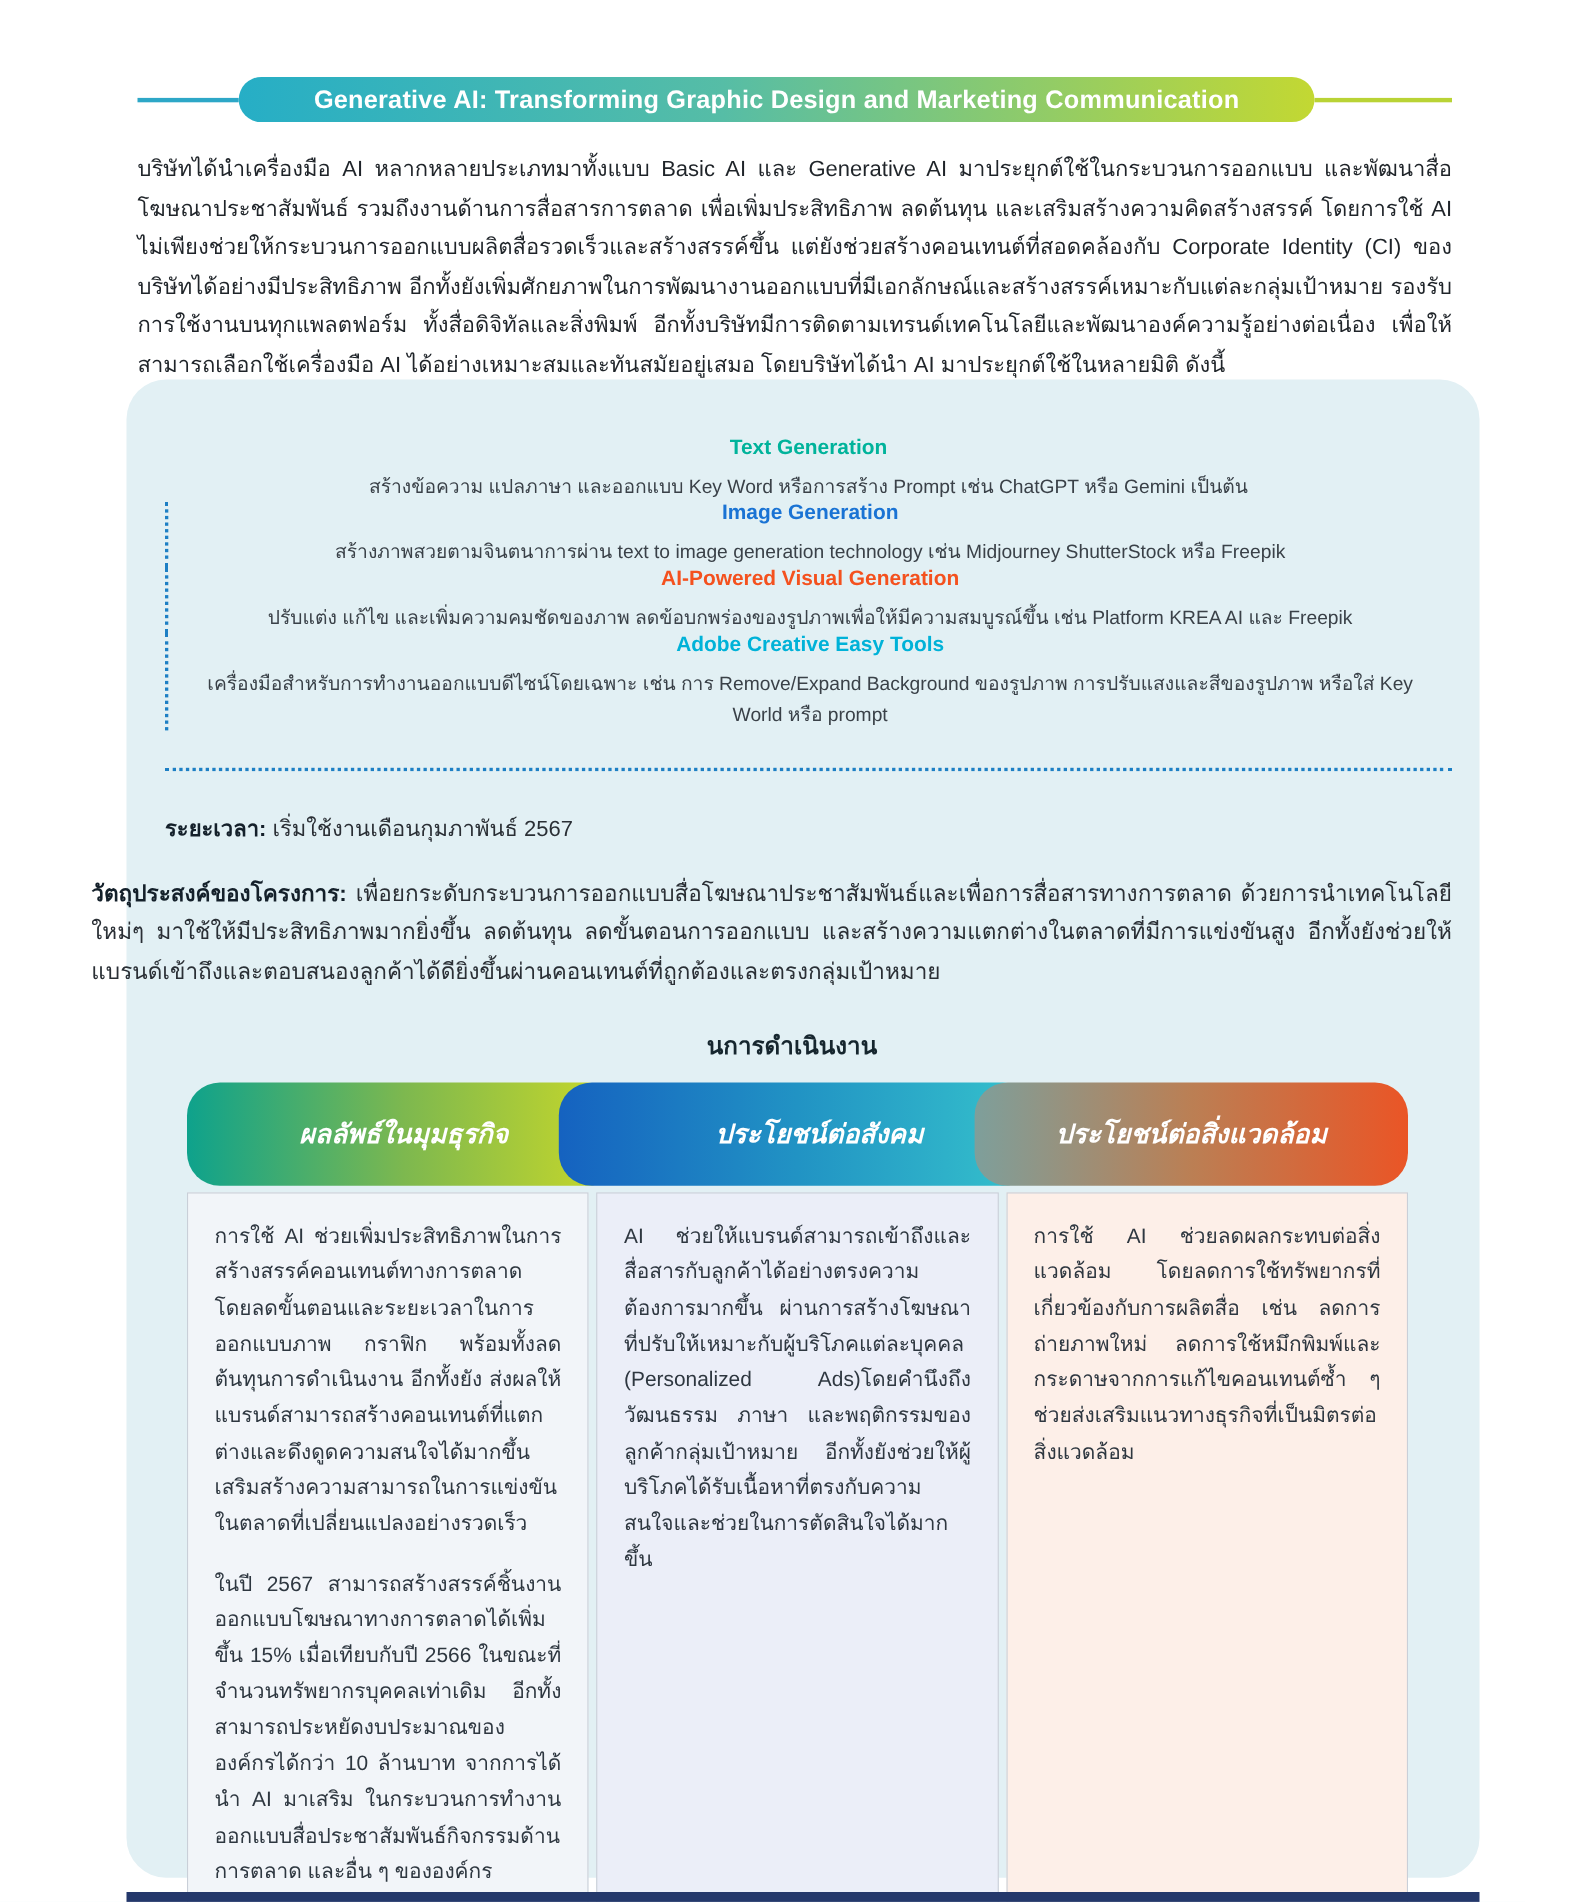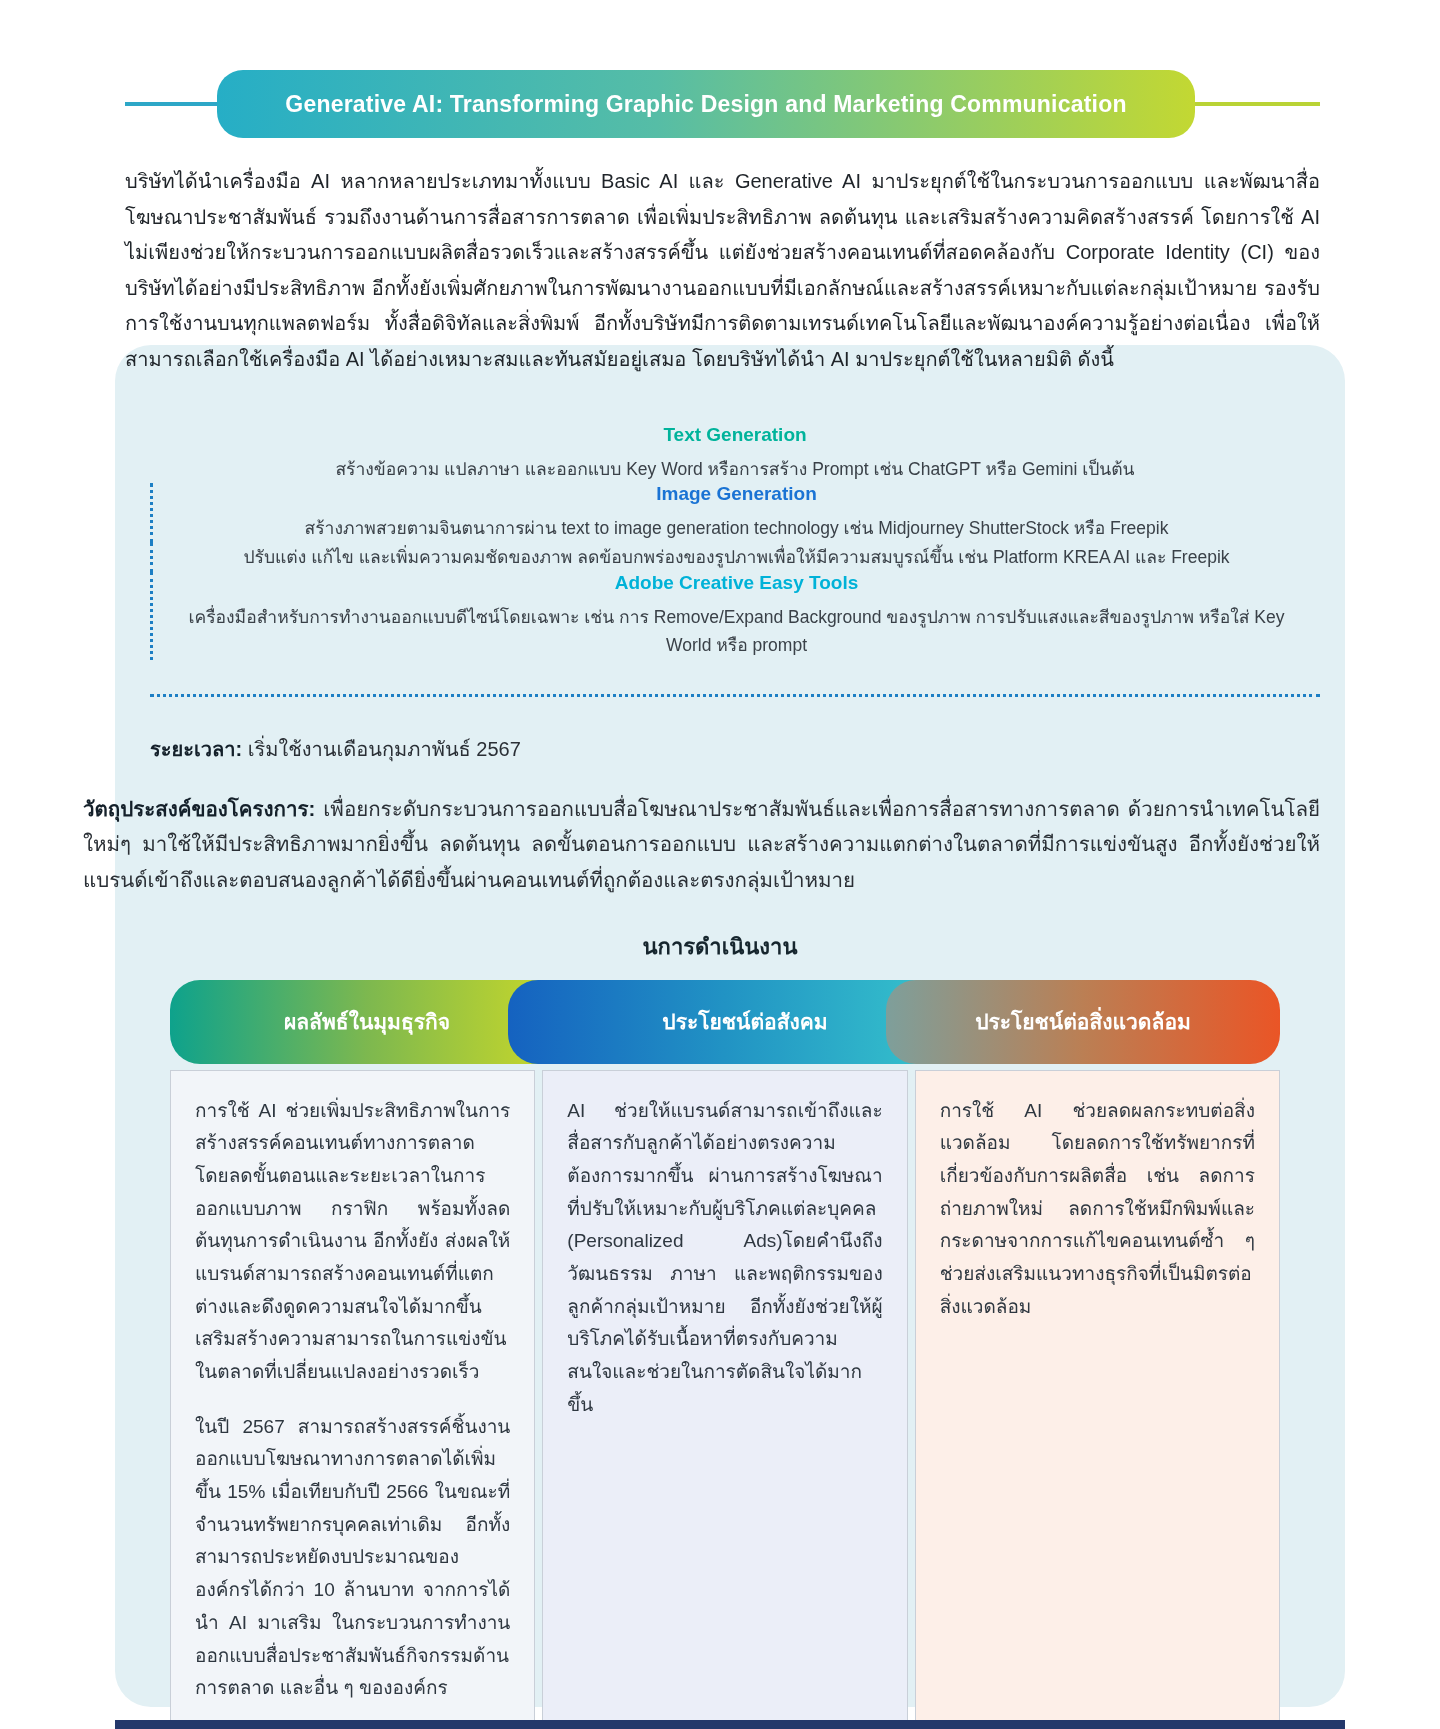--- a/index.html
+++ b/index.html
@@ -21,21 +21,21 @@
     z-index:0;
   }
   .content { position:relative; z-index:1; }
 
   
   .header-row { display:flex; align-items:center; padding:70px 120px 0 125px; }
   .rule-left  { flex:0 0 92px; height:4px; background:#2da7c7; }
   .rule-right { flex:1; height:4px; background:#b9d335; }
   .title-pill {
     flex:0 0 978px;
-    height:68px;
+    height:41px;
     border-radius:26px;
     background:linear-gradient(90deg,#26aec6 0%,#56bda6 45%,#c3d832 100%);
     color:#fff; font-weight:bold; font-size:23px;
     display:flex; align-items:center; justify-content:center;
     letter-spacing:.2px;
   }
 
   
   .intro {
     margin:26px 120px 0 125px;
@@ -61,25 +61,25 @@
   .period { margin:36px 120px 0 150px; font-size:20px; color:#2a2f35; }
   .objective { margin:26px 120px 0 83px; font-size:20.5px; line-height:1.72; text-align:justify; color:#2a2f35; }
   .lead { font-weight:bold; color:#14202a; }
 
   
   .results-title { margin-top:32px; text-align:center; font-size:22px; font-weight:bold; color:#16262e; }
   .results { margin:16px 160px 0 170px; }
   .tabs { display:flex; position:relative; }
   .tab {
     flex:1 1 0;
-    height:84px;
+    height:94px;
     border-radius:30px;
     position:relative;
     display:flex; align-items:center; justify-content:center;
-    color:#fff; font-weight:bold; font-size:21px;
+    color:#fff; font-weight:bold; font-size:24px;font-style:italic;
   }
   .tab + .tab { margin-left:-56px; }
   .tab:nth-child(1){ z-index:1; }
   .tab:nth-child(2){ z-index:2;padding-left:40px; }
   .tab:nth-child(3){ z-index:3; }
   .cells { display:flex; gap:7px; margin-top:6px; }
   .cell {
     flex:1 1 0;
     border:1px solid #c9cfd8;
     padding:24px 24px 30px;
@@ -116,20 +116,21 @@
   <div class="tools">
     <div class="tool">
       <div class="tool-title" style="color: rgb(0, 179, 155);">Text Generation</div>
       <div class="tool-desc">สร้างข้อความ แปลภาษา และออกแบบ Key Word หรือการสร้าง Prompt เช่น ChatGPT หรือ Gemini เป็นต้น</div>
     </div>
     <div class="tool">
       <div class="tool-title" style="color: rgb(26, 115, 212);">Image Generation</div>
       <div class="tool-desc">สร้างภาพสวยตามจินตนาการผ่าน text to image generation technology เช่น Midjourney ShutterStock หรือ Freepik</div>
     </div>
     <div class="tool">
+      <div class="tool-title" style="color: rgb(244, 81, 30);">AI-Powered Visual Generation</div>
       <div class="tool-desc">ปรับแต่ง แก้ไข และเพิ่มความคมชัดของภาพ ลดข้อบกพร่องของรูปภาพเพื่อให้มีความสมบูรณ์ขึ้น เช่น Platform KREA AI และ Freepik</div>
     </div>
     <div class="tool">
       <div class="tool-title" style="color: rgb(0, 178, 216);">Adobe Creative Easy Tools</div>
       <div class="tool-desc">เครื่องมือสำหรับการทำงานออกแบบดีไซน์โดยเฉพาะ เช่น การ Remove/Expand Background ของรูปภาพ การปรับแสงและสีของรูปภาพ หรือใส่ Key World หรือ prompt</div>
     </div>
   </div>
 
   <p class="period"><span class="lead">ระยะเวลา:</span><span> เริ่มใช้งานเดือนกุมภาพันธ์ 2567</span></p>
 

